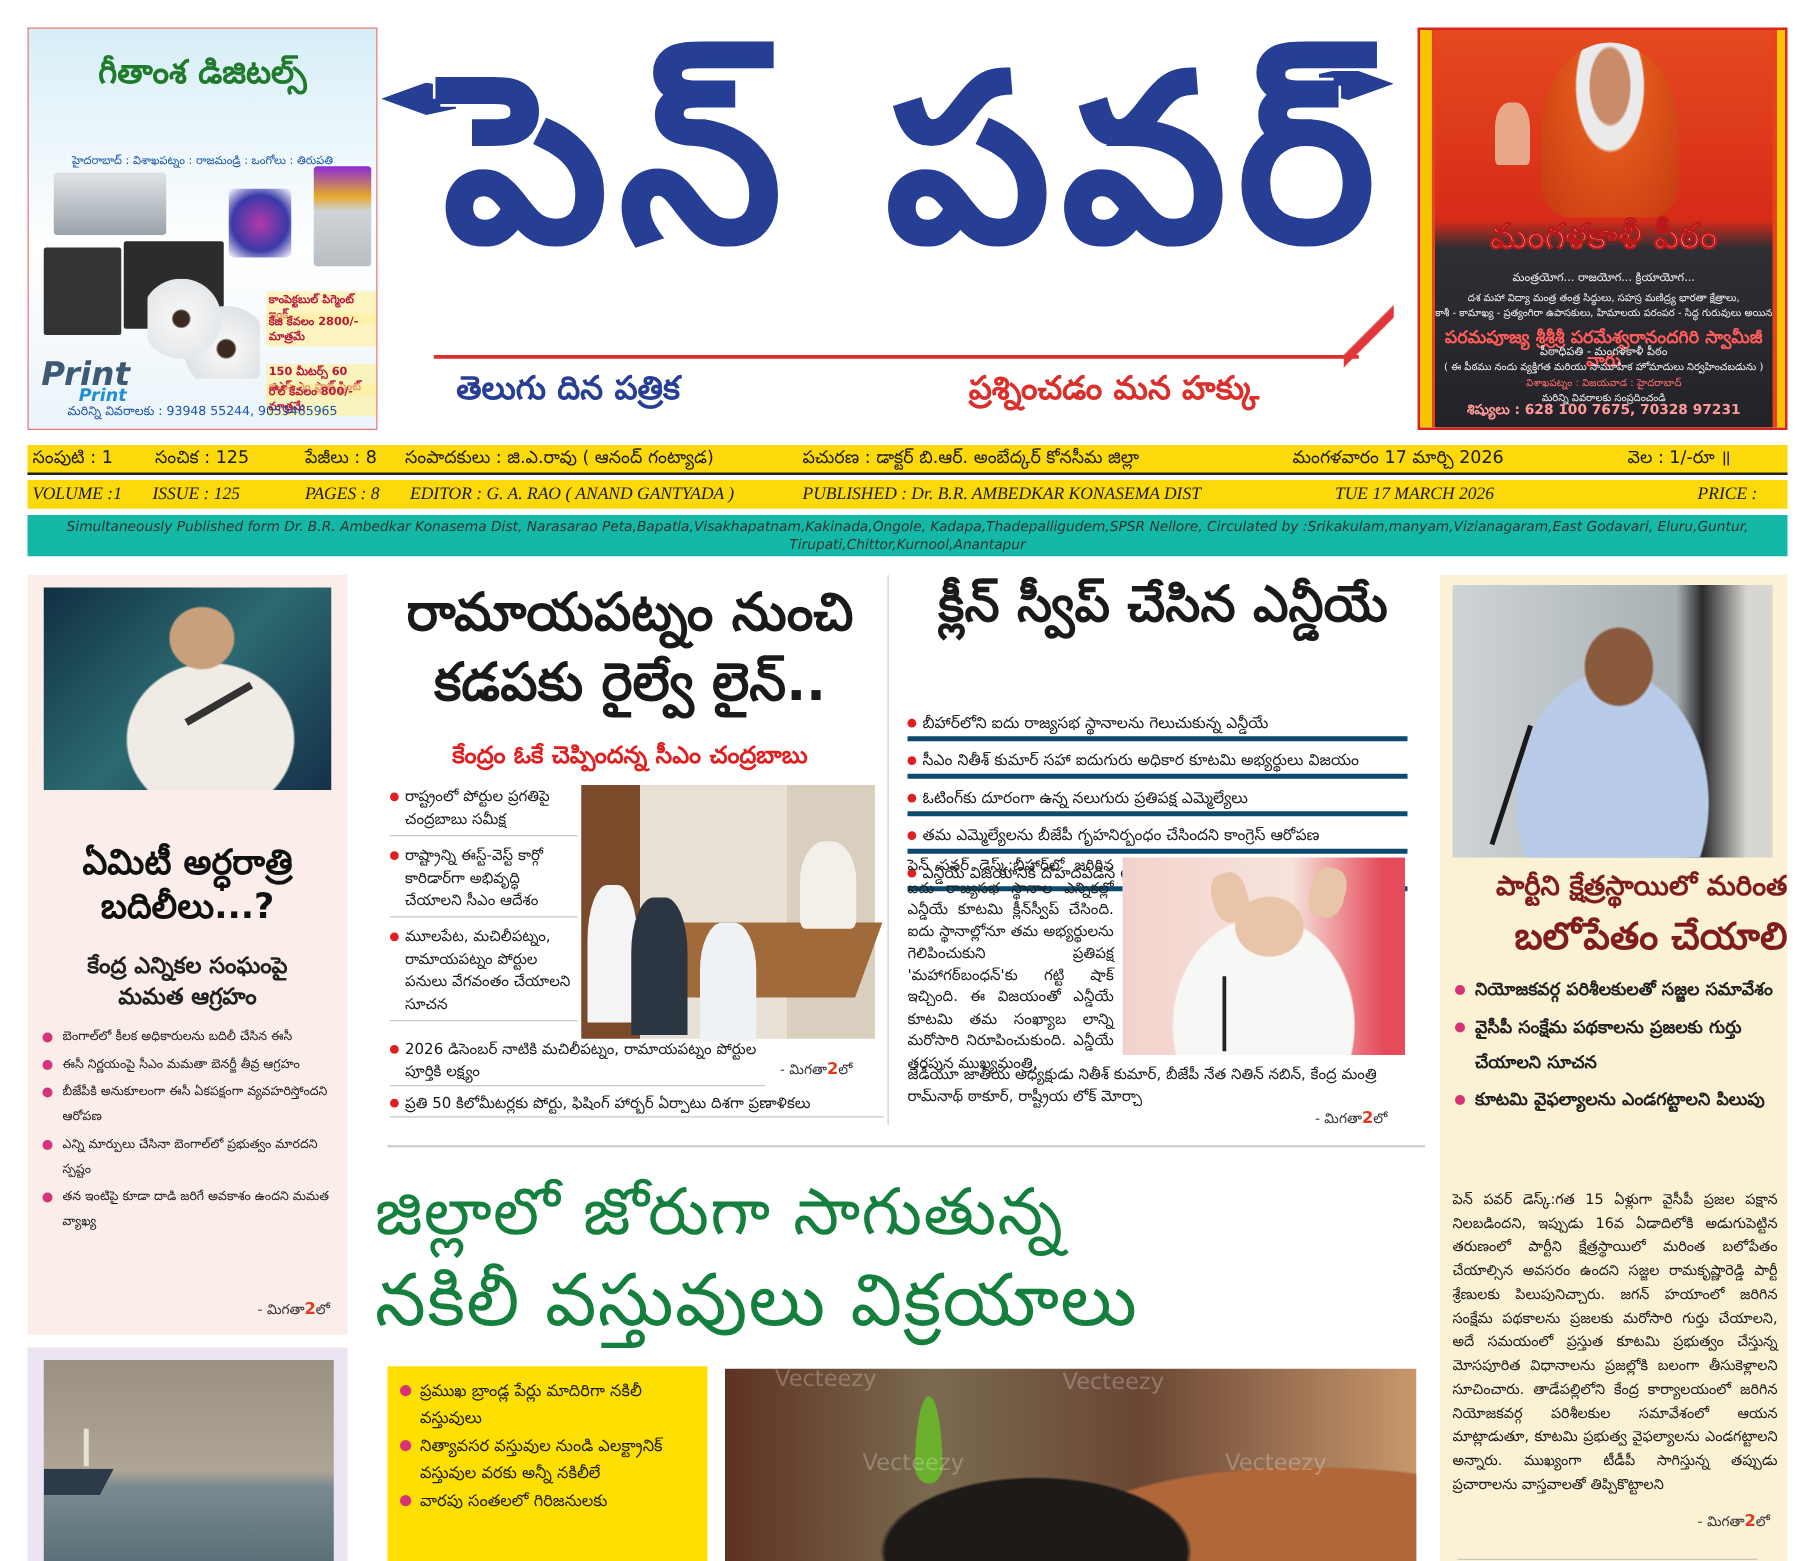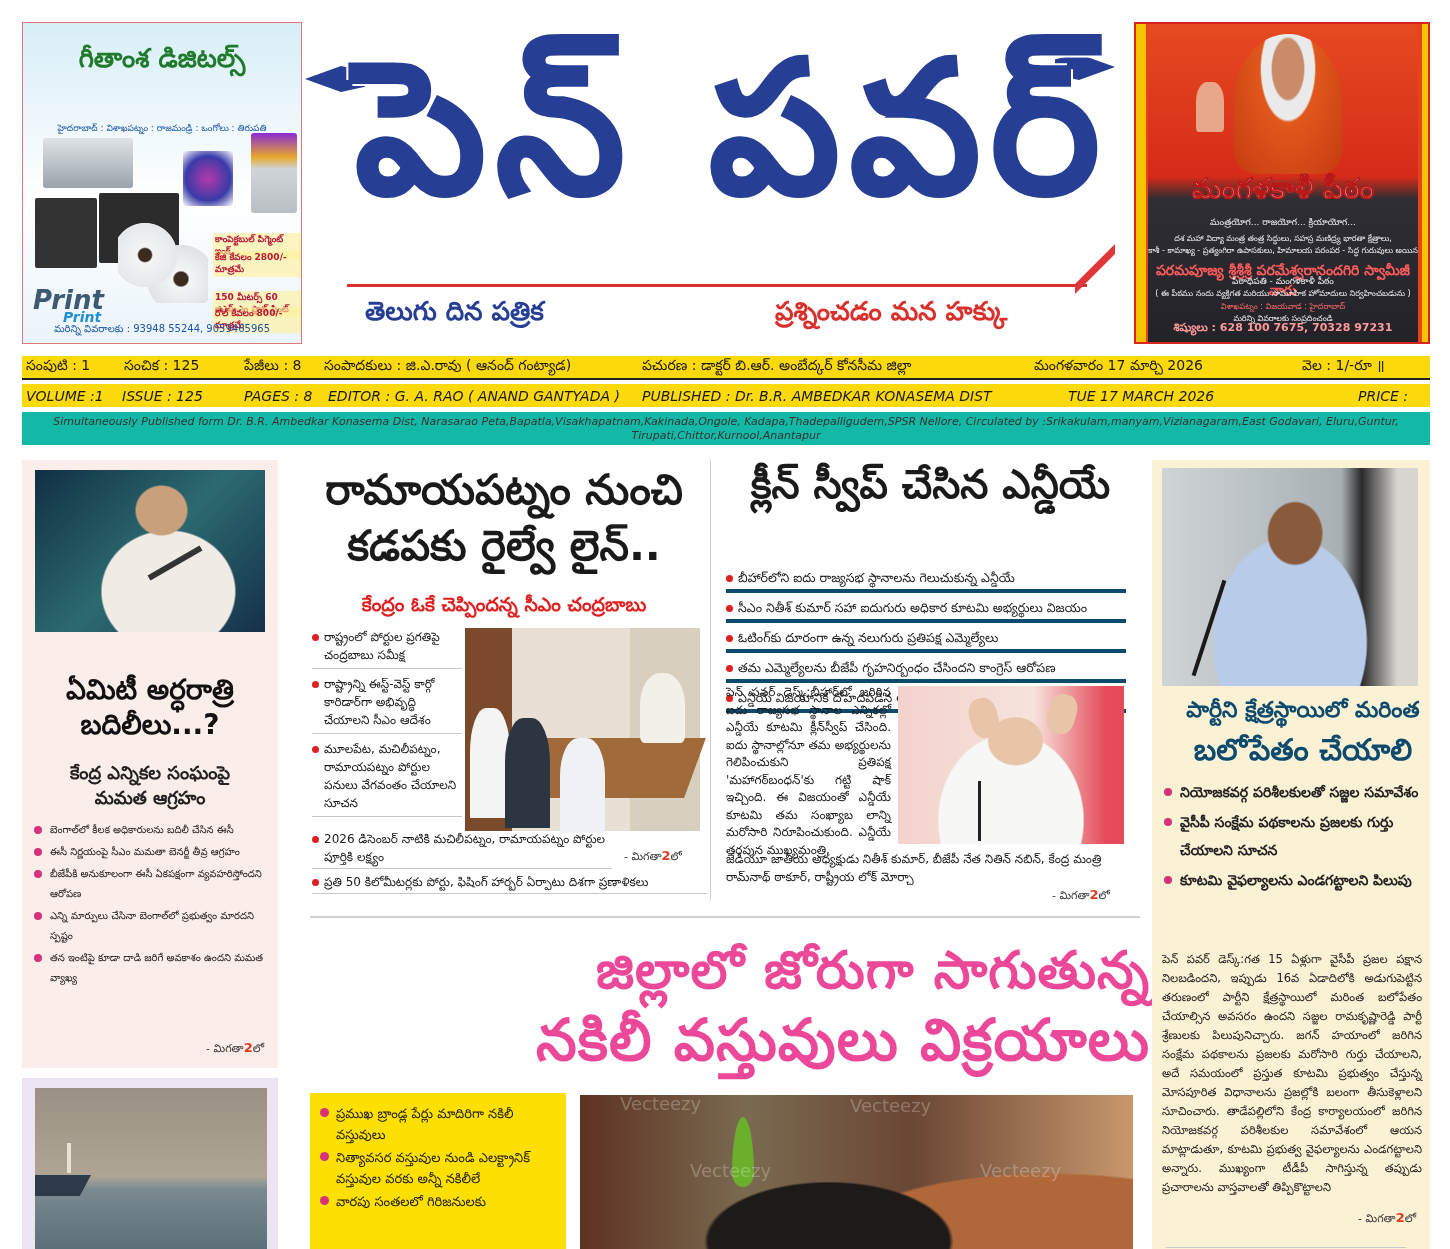--- a/index.html
+++ b/index.html
@@ -37,21 +37,21 @@
   .swami-hand { position: absolute; left: 48px; top: 58px; width: 28px; height: 50px; background: #e9a78a; border-radius: 40% 40% 10% 10%; }
   .ad-right .pitham { position: absolute; top: 148px; left: 0; width: 100%; text-align: center; font-size: 28px; font-weight: bold; color: #fbe8e8; -webkit-text-stroke: 1px #b81818; }
   .ad-right .line { position: absolute; left: 0; width: 100%; text-align: center; font-size: 8px; color: #f2f2f2; }
   .ad-right .line.y1 { top: 193px; font-size: 9px; } .ad-right .line.y2 { top: 210px; } .ad-right .line.y3 { top: 222px; }
   .ad-right .line.y4 { top: 238px; color: #ff5b5b; font-weight: bold; font-size: 14px; } .ad-right .line.y5 { top: 252px; font-size: 9px; }
   .ad-right .line.y6 { top: 265px; } .ad-right .line.y7 { top: 278px; color: #ff6b6b; } .ad-right .line.y8 { top: 290px; }
   .ad-right .phones { position: absolute; bottom: 6px; left: 0; width: 100%; text-align: center; font-size: 11px; color: #ff9a9a; font-weight: bold; }
 
   
   .bar-te { position: absolute; top: 356px; left: 22px; width: 1408px; height: 24px; background: #fcd90a; border-bottom: 2px solid #222; display: flex; align-items: center; font-size: 14px; color: #1a1a1a; }
-  .bar-en { position: absolute; top: 384px; left: 22px; width: 1408px; height: 23px; background: #fcd90a; display: flex; align-items: center; font-size: 14px; font-style: italic; color: #1a1a1a; }
+  .bar-en { position: absolute; top: 384px; left: 22px; width: 1408px; height: 23px; background: #fcd90a; display: flex; align-items: center; font-size: 14px; font-style: italic; color: #1a1a1a; font-family: Liberation Serif, serif; }
   .bar-te span, .bar-en span { position: absolute; white-space: nowrap; }
   .bar-pub { position: absolute; top: 412px; left: 22px; width: 1408px; height: 33px; background: #14b8a6; font-size: 11px; font-style: italic; color: #333; text-align: center; line-height: 14px; padding-top: 3px; }
 
   
   .col-left { position: absolute; left: 22px; top: 460px; width: 256px; height: 608px; background: #fbeeea; }
   .mamata-photo { position: absolute; left: 13px; top: 10px; width: 230px; height: 162px; background: radial-gradient(ellipse at 55% 25%,#c9a07c 0 14%,transparent 15%), radial-gradient(ellipse at 58% 75%,#f0ebe4 0 35%,transparent 36%), linear-gradient(135deg,#113043 0%,#2c6a70 50%,#15304a 100%); }
   .mic { position: absolute; left: 110px; top: 90px; width: 60px; height: 6px; background: #333; transform: rotate(-30deg); }
   .left-head1 { position: absolute; top: 212px; left: 0; width: 100%; text-align: center; font-size: 28px; font-weight: bold; color: #111; line-height: 1.25; }
   .left-sub { position: absolute; top: 300px; left: 0; width: 100%; text-align: center; font-size: 18px; font-weight: bold; color: #222; line-height: 1.4; }
   .left-bullets { position: absolute; top: 360px; left: 12px; width: 236px; list-style: none; font-size: 10px; line-height: 20px; }
@@ -91,35 +91,35 @@
   .cB-bullets .bullet-item::before { background: #e02020; width: 7px; height: 7px; }
   .cB-body { position: absolute; left: 726px; top: 684px; width: 165px; font-size: 12px; line-height: 17.5px; text-align: justify; }
   .cB-body-wide { position: absolute; left: 726px; top: 851px; width: 415px; font-size: 12px; line-height: 17.5px; }
   .cB-photo { position: absolute; left: 898px; top: 686px; width: 226px; height: 158px; background: radial-gradient(ellipse at 52% 35%,#e8c4a8 0 16%,transparent 17%), radial-gradient(ellipse at 50% 85%,#f7f7f5 0 45%,transparent 46%), linear-gradient(90deg,#f3d2cc 0%,#f6e3dc 60%,#e54b5a 92%); }
   .cB-photo .handL { position: absolute; left: 72px; top: 12px; width: 28px; height: 40px; background: #e8c4a8; border-radius: 40%; transform: rotate(-15deg); }
   .cB-photo .handR { position: absolute; left: 150px; top: 8px; width: 28px; height: 40px; background: #e8c4a8; border-radius: 40%; transform: rotate(15deg); }
   .cB-photo .mic { position: absolute; left: 80px; top: 95px; width: 3px; height: 60px; background: #222; transform: rotate(0); }
   .cB-cont { position: absolute; left: 1052px; top: 887px; }
 
   .hrule { position: absolute; left: 310px; top: 916px; width: 830px; height: 2px; background: #d0d0d0; }
-  .big-head { position: absolute; left: 300px; top: 935px; width: 850px; text-align: right; font-size: 52px; font-weight: bold; color: #ec4899; line-height: 70px; letter-spacing: 1px; }
+  .big-head { position: absolute; left: 300px; top: 935px; width: 850px; text-align: left; font-size: 52px; font-weight: normal; color: #15803d; line-height: 70px; letter-spacing: 1px; }
 
   .yellow-box { position: absolute; left: 310px; top: 1093px; width: 256px; height: 156px; background: #fde000; }
   .yellow-box ul { list-style: none; padding: 10px 8px 0 10px; font-size: 13px; line-height: 21px; }
   .yellow-box .bullet-item::before { background: #d6327a; top: 5px; width: 9px; height: 9px; }
 
   .tea-photo { position: absolute; left: 580px; top: 1095px; width: 553px; height: 154px; background: radial-gradient(ellipse at 45% 95%,#1e1a18 0 28%,transparent 29%), radial-gradient(ellipse at 85% 90%,#b0683a 0 30%,transparent 31%), linear-gradient(90deg,#5e3222 0%,#7a6a50 30%,#6a4634 60%,#c8986c 100%); }
   .tea-leaf { position: absolute; left: 152px; top: 22px; width: 22px; height: 70px; background: #6bb02c; border-radius: 50% 50% 50% 50% / 80% 80% 20% 20%; }
   .watermark { position: absolute; color: rgba(255,255,255,.25); font-size: 18px; }
 
   
   .col-right { position: absolute; left: 1152px; top: 460px; width: 278px; height: 789px; background: #fbf1d4; }
   .sajjala-photo { position: absolute; left: 10px; top: 8px; width: 256px; height: 218px; background: radial-gradient(ellipse at 52% 30%,#8a5a3c 0 14%,transparent 15%), radial-gradient(ellipse at 50% 80%,#b8cbe8 0 42%,transparent 43%), linear-gradient(90deg,#cfd4d6 0%,#a8b0b4 70%,#2a2a2c 78%,#d8d6d0 92%); }
   .sajjala-photo .mic { position: absolute; left: 45px; top: 110px; width: 4px; height: 100px; background: #1a1a1a; transform: rotate(18deg); }
-  .r-head { position: absolute; left: 0; top: 230px; width: 100%; text-align: center; font-size: 22px; font-weight: bold; line-height: 40px; color: #0c4a6e; margin-left: 12px; }
+  .r-head { position: absolute; left: 0; top: 230px; width: 100%; text-align: right; font-size: 22px; font-weight: bold; line-height: 40px; color: #7f1d1d; }
   .r-head .l2 { font-size: 30px; }
   .r-bullets { position: absolute; left: 12px; top: 318px; width: 258px; list-style: none; font-size: 14px; line-height: 28px; font-weight: bold; color: #222; }
   .r-bullets .bullet-item::before { background: #d6327a; top: 10px; width: 8px; height: 8px; }
   .r-body { position: absolute; left: 10px; top: 490px; width: 260px; font-size: 11.5px; line-height: 19px; text-align: justify; }
   .r-cont { position: absolute; right: 14px; top: 750px; }
   .r-rule { position: absolute; left: 14px; top: 787px; width: 240px; height: 1px; background: #c8c8c8; }
 </style>
 </head>
 <body>
 

